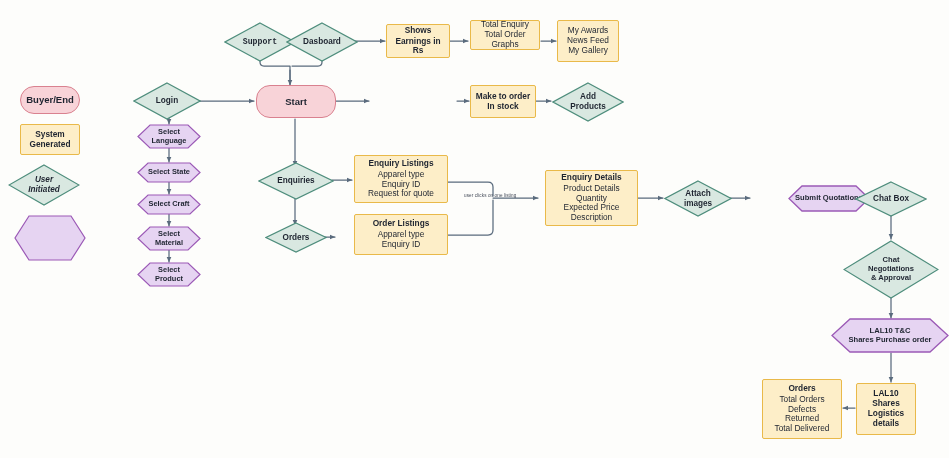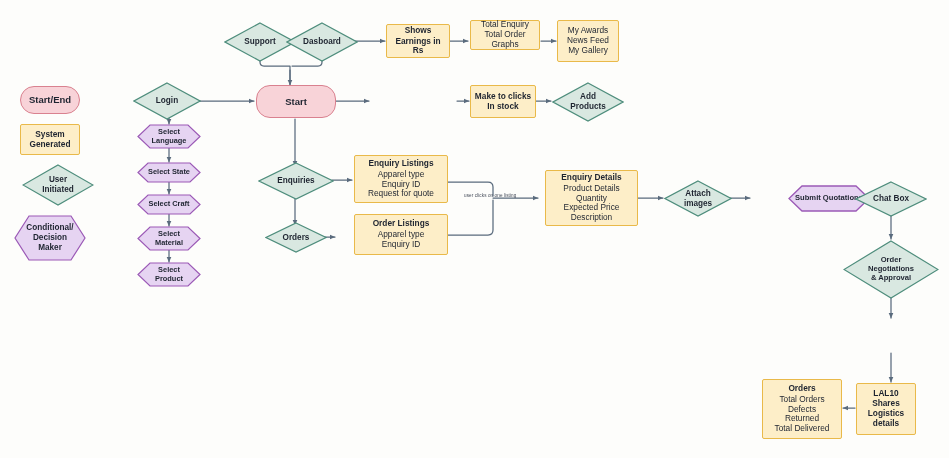--- a/index.html
+++ b/index.html
@@ -146,52 +146,47 @@
 
       <path d="M891,298 L891,318" marker-end="url(#ah)"></path>
 
       <path d="M891,353 L891,382" marker-end="url(#ah)"></path>
 
       <path d="M855,408 L843,408" marker-end="url(#ah)"></path>
     </g>
   </svg>
 
   <div class="node shape-rounded" style="left:20px; top:86px; width:60px; height:28px;">
-    <span class="inner">Start/End</span>
+    <span class="inner">Buyer/End</span>
   </div>
 
   <div class="node shape-box" style="left:20px; top:124px; width:60px; height:31px;">
     <span class="inner">
       <span class="ln" style="font-weight:bold">System</span>
       <span class="ln" style="font-weight:bold">Generated</span>
     </span>
   </div>
 
-  <div class="node shape-diamond" style="left:22px; top:164px; width:72px; height:42px;">
+  <div class="node shape-diamond" style="left:8px; top:164px; width:72px; height:42px;font-style:italic;">
     <svg class="skin" viewBox="0 0 72 42" preserveAspectRatio="none">
       <polygon points="36,1 71,21 36,41 1,21" fill="#d9e8e1" stroke="#4e8d7c" stroke-width="1.2"></polygon>
     </svg>
     <span class="inner">
       <span class="ln">User</span><br>
       <span class="ln">Initiated</span>
     </span>
   </div>
 
   <div class="node shape-hex" style="left:14px; top:215px; width:72px; height:46px;">
     <svg class="skin" viewBox="0 0 72 46" preserveAspectRatio="none">
       <polygon points="15,1 57,1 71,23 57,45 15,45 1,23" fill="#e6d4f2" stroke="#9b59b6" stroke-width="1.2"></polygon>
     </svg>
-    <span class="inner">
-      <span class="ln">Conditional/</span><br>
-      <span class="ln">Decision</span><br>
-      <span class="ln">Maker</span>
-    </span>
-  </div>
-
-  <div class="node shape-diamond" style="left:224px; top:22px; width:72px; height:40px;">
+  </div>
+
+  <div class="node shape-diamond" style="left:224px; top:22px; width:72px; height:40px;font-family:Liberation Mono, monospace;">
     <svg class="skin" viewBox="0 0 72 40" preserveAspectRatio="none">
       <polygon points="36,1 71,20 36,39 1,20" fill="#d9e8e1" stroke="#4e8d7c" stroke-width="1.2"></polygon>
     </svg>
     <span class="inner">Support</span>
   </div>
 
   <div class="node shape-diamond" style="left:286px; top:22px; width:72px; height:40px;">
     <svg class="skin" viewBox="0 0 72 40" preserveAspectRatio="none">
       <polygon points="36,1 71,20 36,39 1,20" fill="#d9e8e1" stroke="#4e8d7c" stroke-width="1.2"></polygon>
     </svg>
@@ -228,21 +223,21 @@
     <span class="inner">Login</span>
   </div>
 
   <div class="node shape-rounded" style="left:256px; top:85px; width:80px; height:33px;">
     <span class="inner">Start</span>
   </div>
 
 
   <div class="node shape-box" style="left:470px; top:85px; width:66px; height:33px;">
     <span class="inner">
-      <span class="ln" style="font-weight:bold">Make to clicks</span>
+      <span class="ln" style="font-weight:bold">Make to order</span>
       <span class="ln" style="font-weight:bold">In stock</span>
     </span>
   </div>
 
   <div class="node shape-diamond" style="left:552px; top:82px; width:72px; height:40px;">
     <svg class="skin" viewBox="0 0 72 40" preserveAspectRatio="none">
       <polygon points="36,1 71,20 36,39 1,20" fill="#d9e8e1" stroke="#4e8d7c" stroke-width="1.2"></polygon>
     </svg>
     <span class="inner">
       <span class="ln">Add</span><br>
@@ -359,26 +354,35 @@
       <polygon points="36,1 71,18 36,35 1,18" fill="#d9e8e1" stroke="#4e8d7c" stroke-width="1.2"></polygon>
     </svg>
     <span class="inner">Chat Box</span>
   </div>
 
   <div class="node shape-diamond" style="left:843px; top:240px; width:96px; height:59px;">
     <svg class="skin" viewBox="0 0 96 59" preserveAspectRatio="none">
       <polygon points="48,1 95,29.5 48,58 1,29.5" fill="#d9e8e1" stroke="#4e8d7c" stroke-width="1.2"></polygon>
     </svg>
     <span class="inner" style="font-size:7.6px">
-      <span class="ln">Order</span><br>
+      <span class="ln">Chat</span><br>
       <span class="ln">Negotiations</span><br>
       <span class="ln">&amp; Approval</span>
     </span>
   </div>
 
+  <div class="node shape-hex" style="left:831px; top:318px; width:118px; height:35px;">
+    <svg class="skin" viewBox="0 0 118 35" preserveAspectRatio="none">
+      <polygon points="19,1 99,1 117,17.5 99,34 19,34 1,17.5" fill="#e6d4f2" stroke="#9b59b6" stroke-width="1.3"></polygon>
+    </svg>
+    <span class="inner" style="font-size:7.6px">
+      <span class="ln">LAL10 T&amp;C</span><br>
+      <span class="ln">Shares Purchase order</span>
+    </span>
+  </div>
 
   <div class="node shape-box" style="left:856px; top:383px; width:60px; height:52px;">
     <span class="inner">
       <span class="ln" style="font-weight:bold">LAL10 Shares</span>
       <span class="ln" style="font-weight:bold">Logistics details</span>
     </span>
   </div>
 
   <div class="node shape-box" style="left:762px; top:379px; width:80px; height:60px;">
     <span class="inner">

